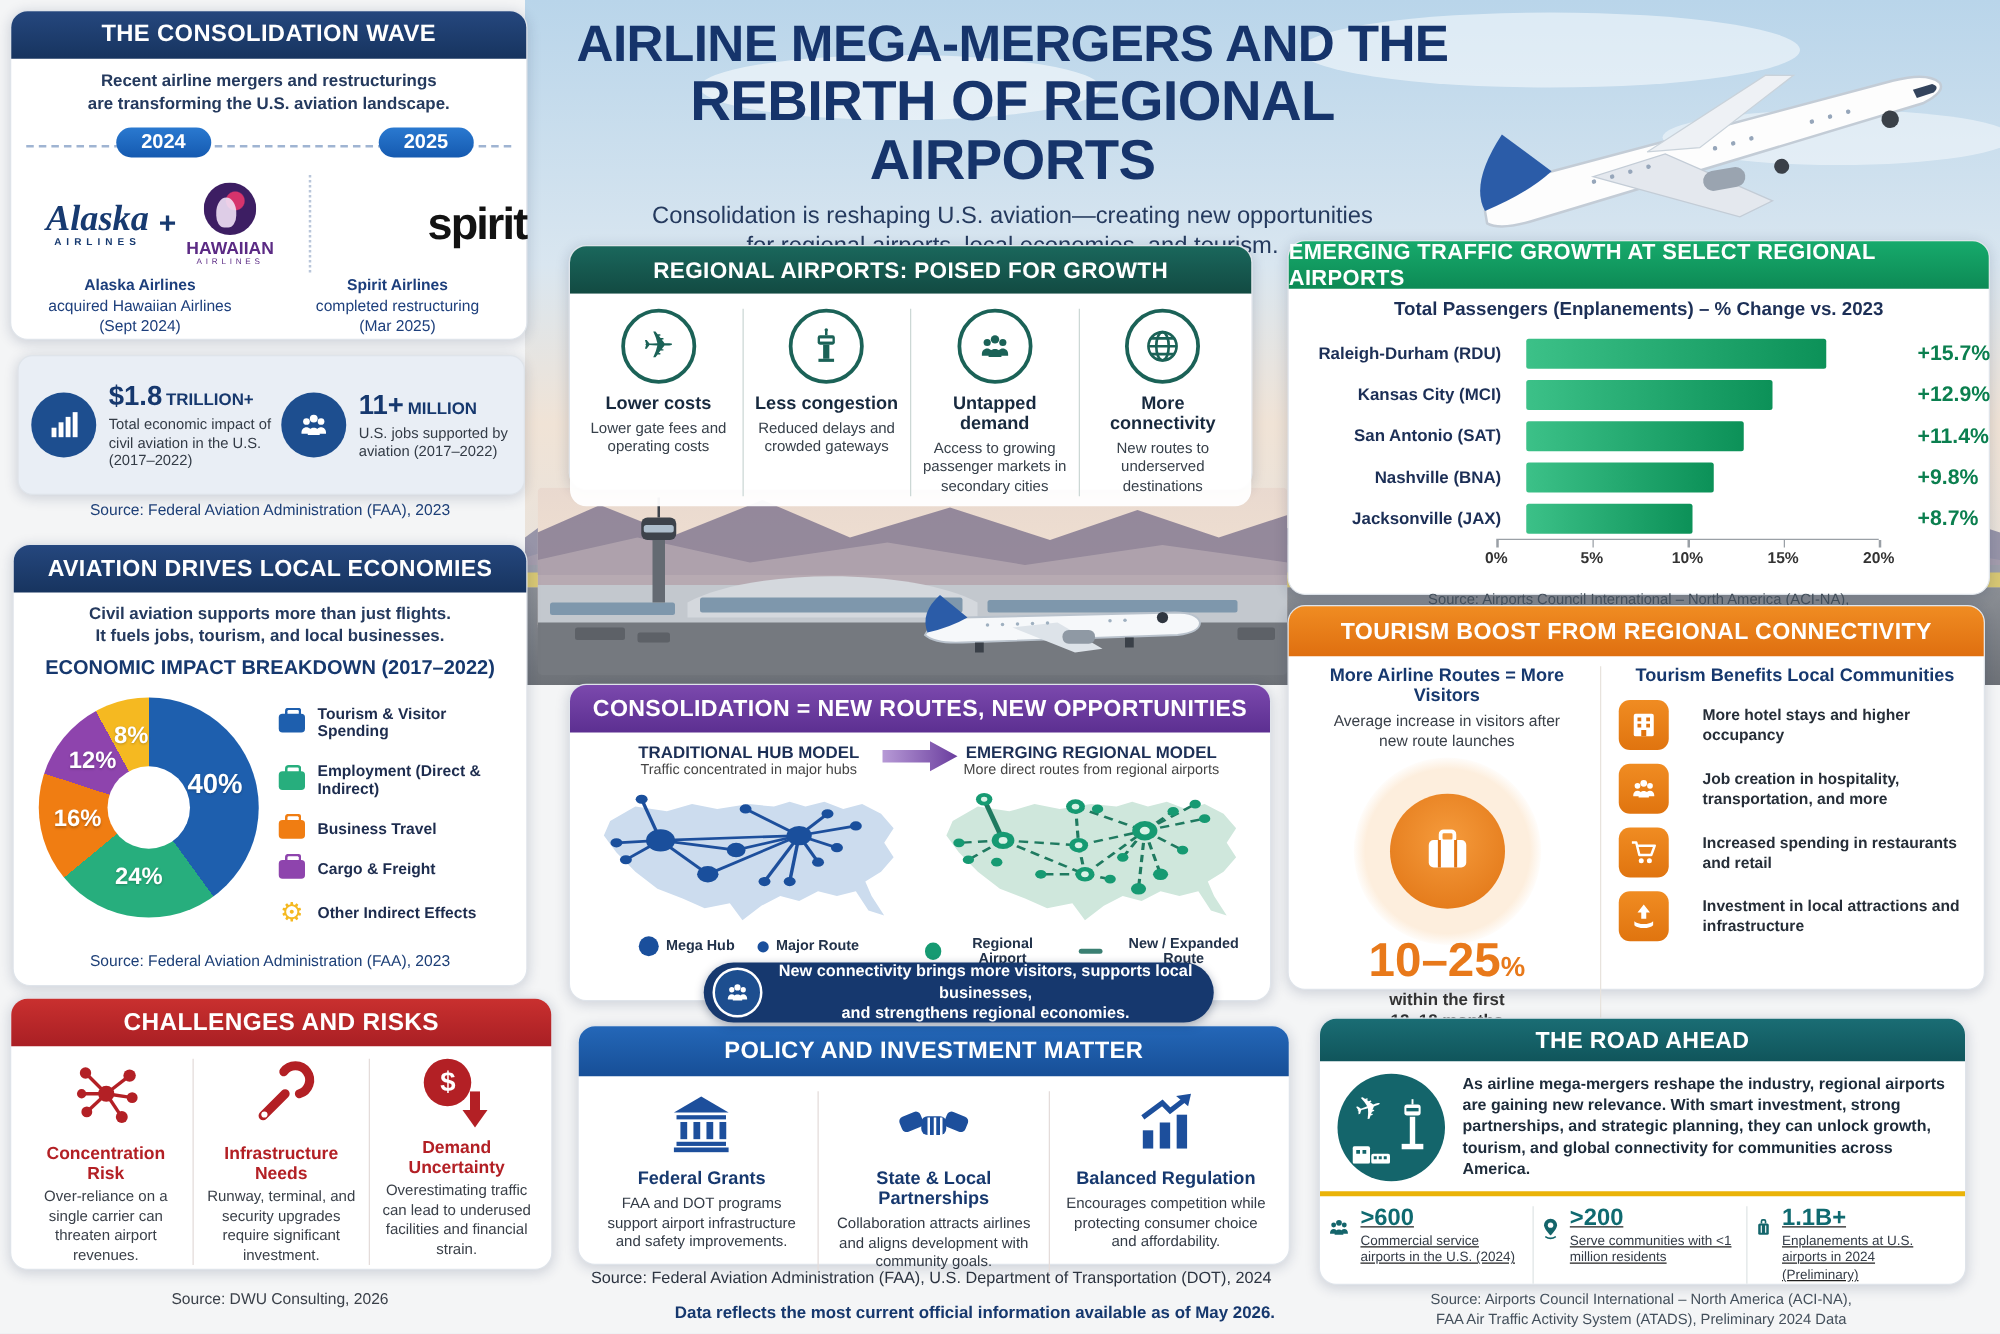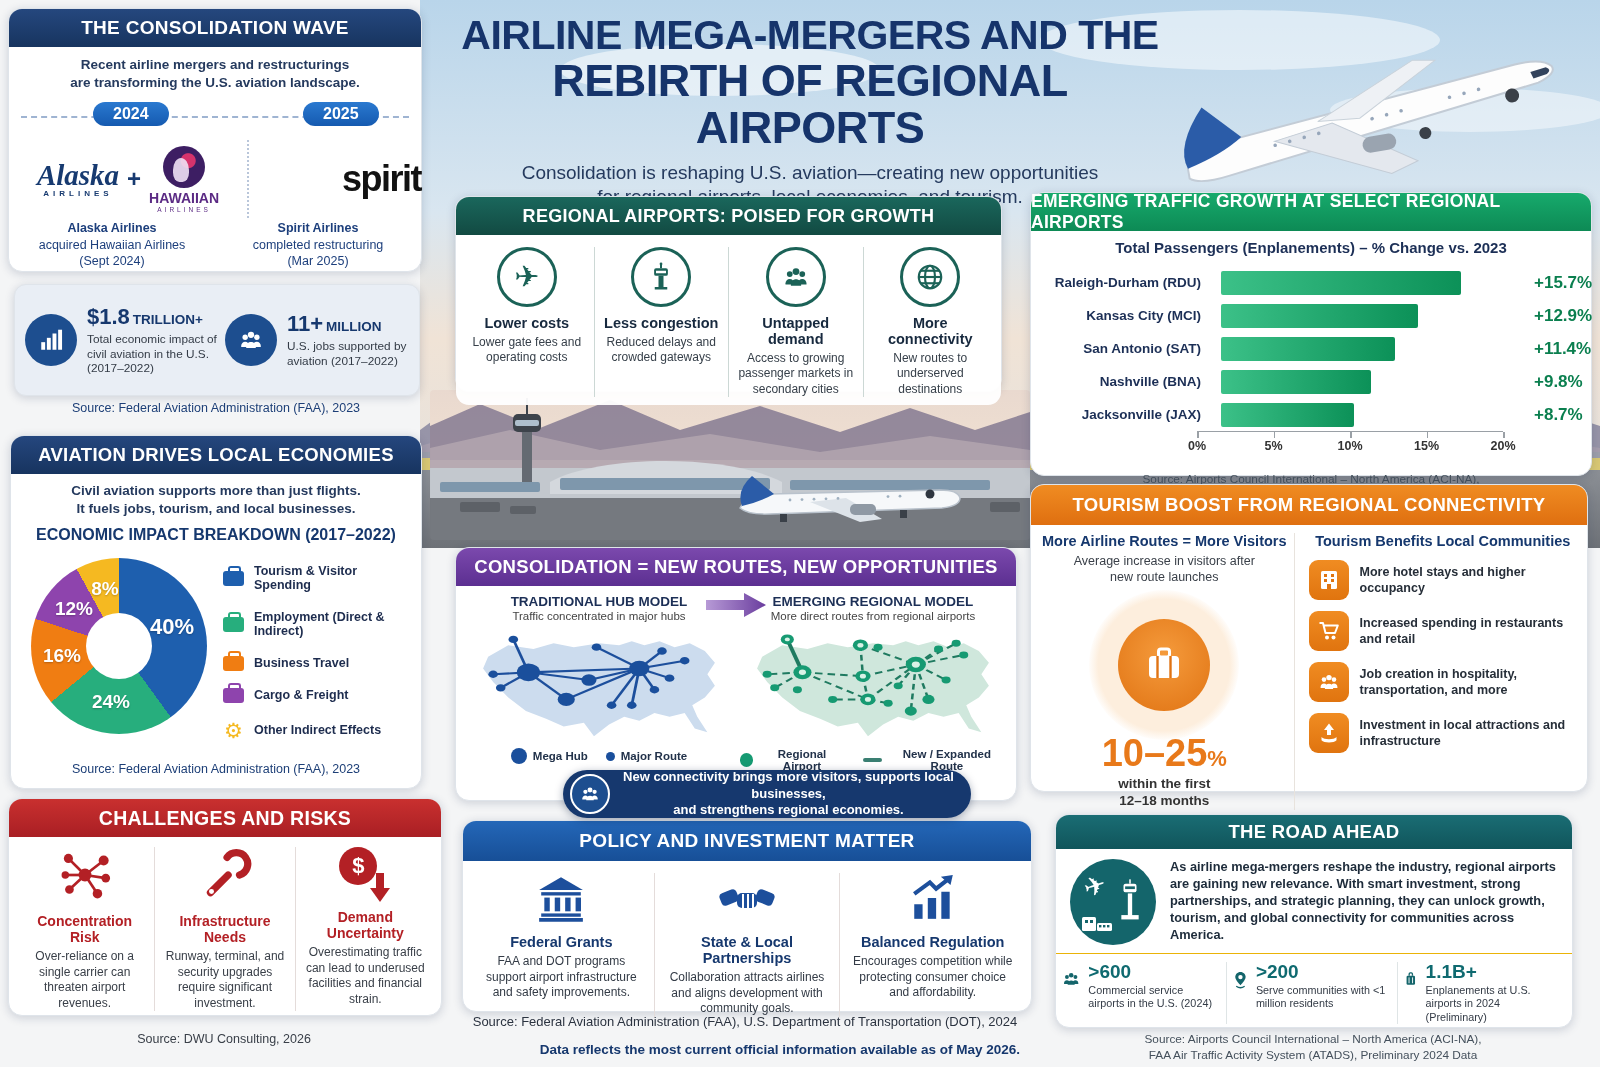--- a/index.html
+++ b/index.html
@@ -114,29 +114,29 @@
   .tb-left{width:46%;text-align:center;border-right:1px solid #e8e3dd;padding-right:6px;}
   .tb-right{flex:1;padding-left:14px;}
   .tb-t{font-size:14.5px;font-weight:bold;color:#16386e;}
   .tb-s{font-size:12.5px;color:#3a4049;line-height:1.3;margin-top:4px;}
   .tb-glow{width:150px;height:150px;margin:4px auto 0 auto;border-radius:50%;background:radial-gradient(circle,#fdeedd 0 62%,rgba(253,238,221,0) 72%);
            display:flex;align-items:center;justify-content:center;}
   .tb-circle{width:92px;height:92px;border-radius:50%;background:radial-gradient(circle at 50% 40%,#f59b3c,#e07313);display:flex;align-items:center;justify-content:center;}
   .tb-val{font-size:38px;font-weight:bold;color:#e8791a;line-height:1;margin-top:-6px;}
   .tb-pct{font-size:22px;}
   .tb-cap{font-size:13.5px;font-weight:bold;color:#333;line-height:1.3;margin-top:3px;}
-  .ben{display:flex;align-items:center;gap:11px;margin-top:11px;}
+  .ben{display:flex;align-items:center;gap:27px;margin-top:11px;}
   .ben-ic{width:40px;height:40px;border-radius:9px;background:linear-gradient(180deg,#f08c22,#e0740f);flex:0 0 40px;
           display:flex;align-items:center;justify-content:center;color:#fff;}
   .ben-tx{font-size:12.5px;color:#262e38;line-height:1.3;font-weight:bold;width:215px;}
   
   .ra-body{display:flex;gap:14px;padding:10px 12px 8px 14px;align-items:flex-start;}
   .ra-circle{width:86px;height:86px;border-radius:50%;background:#14656b;flex:0 0 86px;position:relative;color:#fff;}
   .ra-par{font-size:12.8px;color:#1d2b3a;line-height:1.32;font-weight:bold;}
-  .ra-stats{display:flex;border-top:1px solid #eab308;padding:8px 4px 0 0;}
+  .ra-stats{display:flex;border-top:4px solid #eab308;padding:8px 4px 0 0;text-decoration:underline;}
   .ra-stat{flex:1;display:flex;gap:7px;align-items:flex-start;padding:0 5px;}
   .ra-stat + .ra-stat{border-left:1px solid #dfe5e6;}
   .ra-val{font-size:19px;font-weight:bold;color:#0f6a70;line-height:1;}
   .ra-desc{font-size:10.8px;color:#333b46;line-height:1.25;margin-top:3px;}
   .hdr-navy{background:linear-gradient(180deg,#25477e,#17345f);font-size:19px;}
   .hdr-teal{background:linear-gradient(180deg,#1a675c,#124a42);font-size:18px;}
   .hdr-green{background:linear-gradient(180deg,#17aa6c,#0d8a55);font-size:17.5px;}
   .hdr-purple{background:linear-gradient(180deg,#7b49ad,#5c2f91);font-size:18.5px;}
   .hdr-orange{background:linear-gradient(180deg,#f08c22,#df6f10);font-size:18.5px;}
   .hdr-red{background:linear-gradient(180deg,#c9302f,#a91f24);font-size:19.5px;}
@@ -777,40 +777,40 @@
                   <rect x="7" y="11" width="3" height="3"></rect>
                   <rect x="14" y="11" width="3" height="3"></rect>
                   <rect x="10" y="16" width="4" height="5"></rect>
                 </g>
               </svg>
           </div>
           <div class="ben-tx">More hotel stays and higher occupancy</div>
         </div>
         <div class="ben">
           <div class="ben-ic">
-            <svg width="24" height="24" viewBox="0 0 24 24">
-                <path d="M2.5 4 H6 L8.5 14 H18 L20.8 6.5 H6.8" fill="none" stroke="#fff" stroke-width="2" stroke-linejoin="round"></path>
-                <circle cx="10" cy="18.5" r="2" fill="#fff"></circle>
-                <circle cx="16.5" cy="18.5" r="2" fill="#fff"></circle>
-              </svg>
-          </div>
-          <div class="ben-tx">Increased spending in restaurants and retail</div>
-        </div>
-        <div class="ben">
-          <div class="ben-ic">
             <svg width="24" height="24" viewBox="0 0 24 24" fill="#fff">
                 <circle cx="7" cy="9.6" r="2.3"></circle>
                 <path d="M3.6 17c0-2 1.5-3.5 3.4-3.5S10.4 15 10.4 17v1H3.6z"></path>
                 <circle cx="17" cy="9.6" r="2.3"></circle>
                 <path d="M13.6 17c0-2 1.5-3.5 3.4-3.5S20.4 15 20.4 17v1h-6.8z"></path>
                 <circle cx="12" cy="7.6" r="2.7"></circle>
                 <path d="M7.9 18c0-2.5 1.8-4.2 4.1-4.2s4.1 1.7 4.1 4.2v.9H7.9z"></path>
               </svg>
           </div>
           <div class="ben-tx">Job creation in hospitality, transportation, and more</div>
+        </div>
+        <div class="ben">
+          <div class="ben-ic">
+            <svg width="24" height="24" viewBox="0 0 24 24">
+                <path d="M2.5 4 H6 L8.5 14 H18 L20.8 6.5 H6.8" fill="none" stroke="#fff" stroke-width="2" stroke-linejoin="round"></path>
+                <circle cx="10" cy="18.5" r="2" fill="#fff"></circle>
+                <circle cx="16.5" cy="18.5" r="2" fill="#fff"></circle>
+              </svg>
+          </div>
+          <div class="ben-tx">Increased spending in restaurants and retail</div>
         </div>
         <div class="ben">
           <div class="ben-ic">
             <svg width="24" height="24" viewBox="0 0 24 24" fill="#fff">
                 <polygon points="12,2.5 17,9 14,9 14,14 10,14 10,9 7,9"></polygon>
                 <path d="M4.5 16 c2.5 3 12.5 3 15 0 l0 3.2 c-2.5 3 -12.5 3 -15 0 z"></path>
               </svg>
           </div>
           <div class="ben-tx">Investment in local attractions and infrastructure</div>
         </div>

